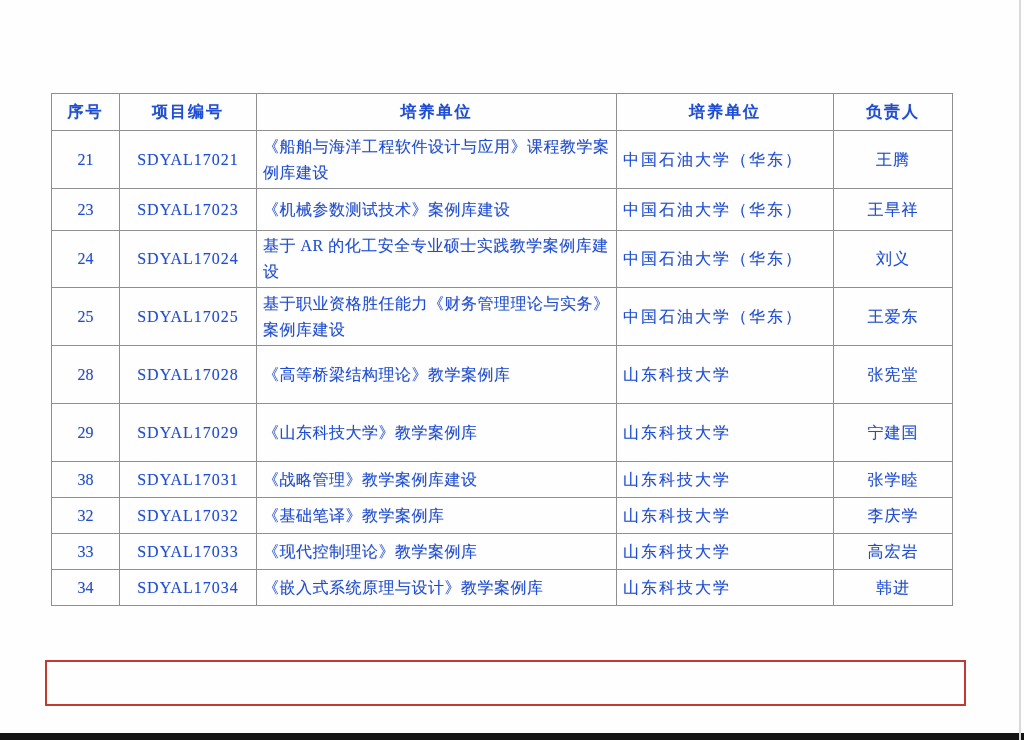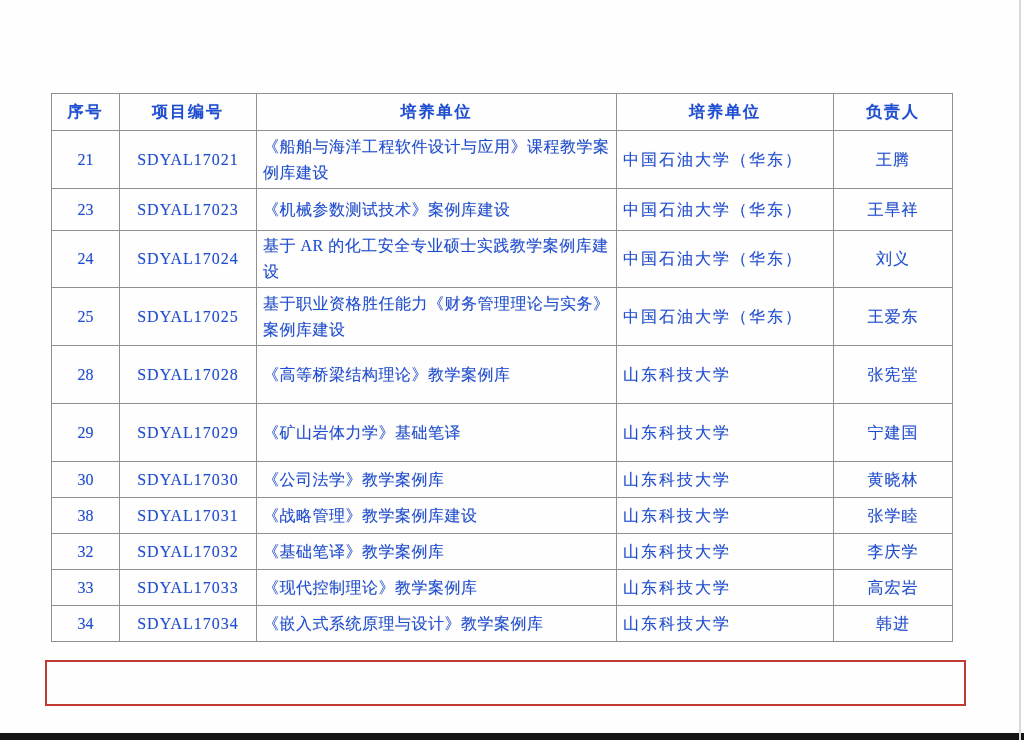--- a/index.html
+++ b/index.html
@@ -164,30 +164,23 @@
         <tr>
     <td class="c-no">28</td>
     <td class="c-code">SDYAL17028</td>
     <td class="c-name">《高等桥梁结构理论》教学案例库</td>
     <td class="c-unit">山东科技大学</td>
     <td class="c-leader">张宪堂</td>
   </tr>
         <tr>
     <td class="c-no">29</td>
     <td class="c-code">SDYAL17029</td>
-    <td class="c-name">《矿山岩体力学》基础笔译</td>
+    <td class="c-name">《山东科技大学》教学案例库</td>
     <td class="c-unit">山东科技大学</td>
     <td class="c-leader">宁建国</td>
-  </tr>
-        <tr>
-    <td class="c-no">30</td>
-    <td class="c-code">SDYAL17030</td>
-    <td class="c-name">《公司法学》教学案例库</td>
-    <td class="c-unit">山东科技大学</td>
-    <td class="c-leader">黄晓林</td>
   </tr>
         <tr>
     <td class="c-no">38</td>
     <td class="c-code">SDYAL17031</td>
     <td class="c-name">《战略管理》教学案例库建设</td>
     <td class="c-unit">山东科技大学</td>
     <td class="c-leader">张学睦</td>
   </tr>
         <tr>
     <td class="c-no">32</td>

